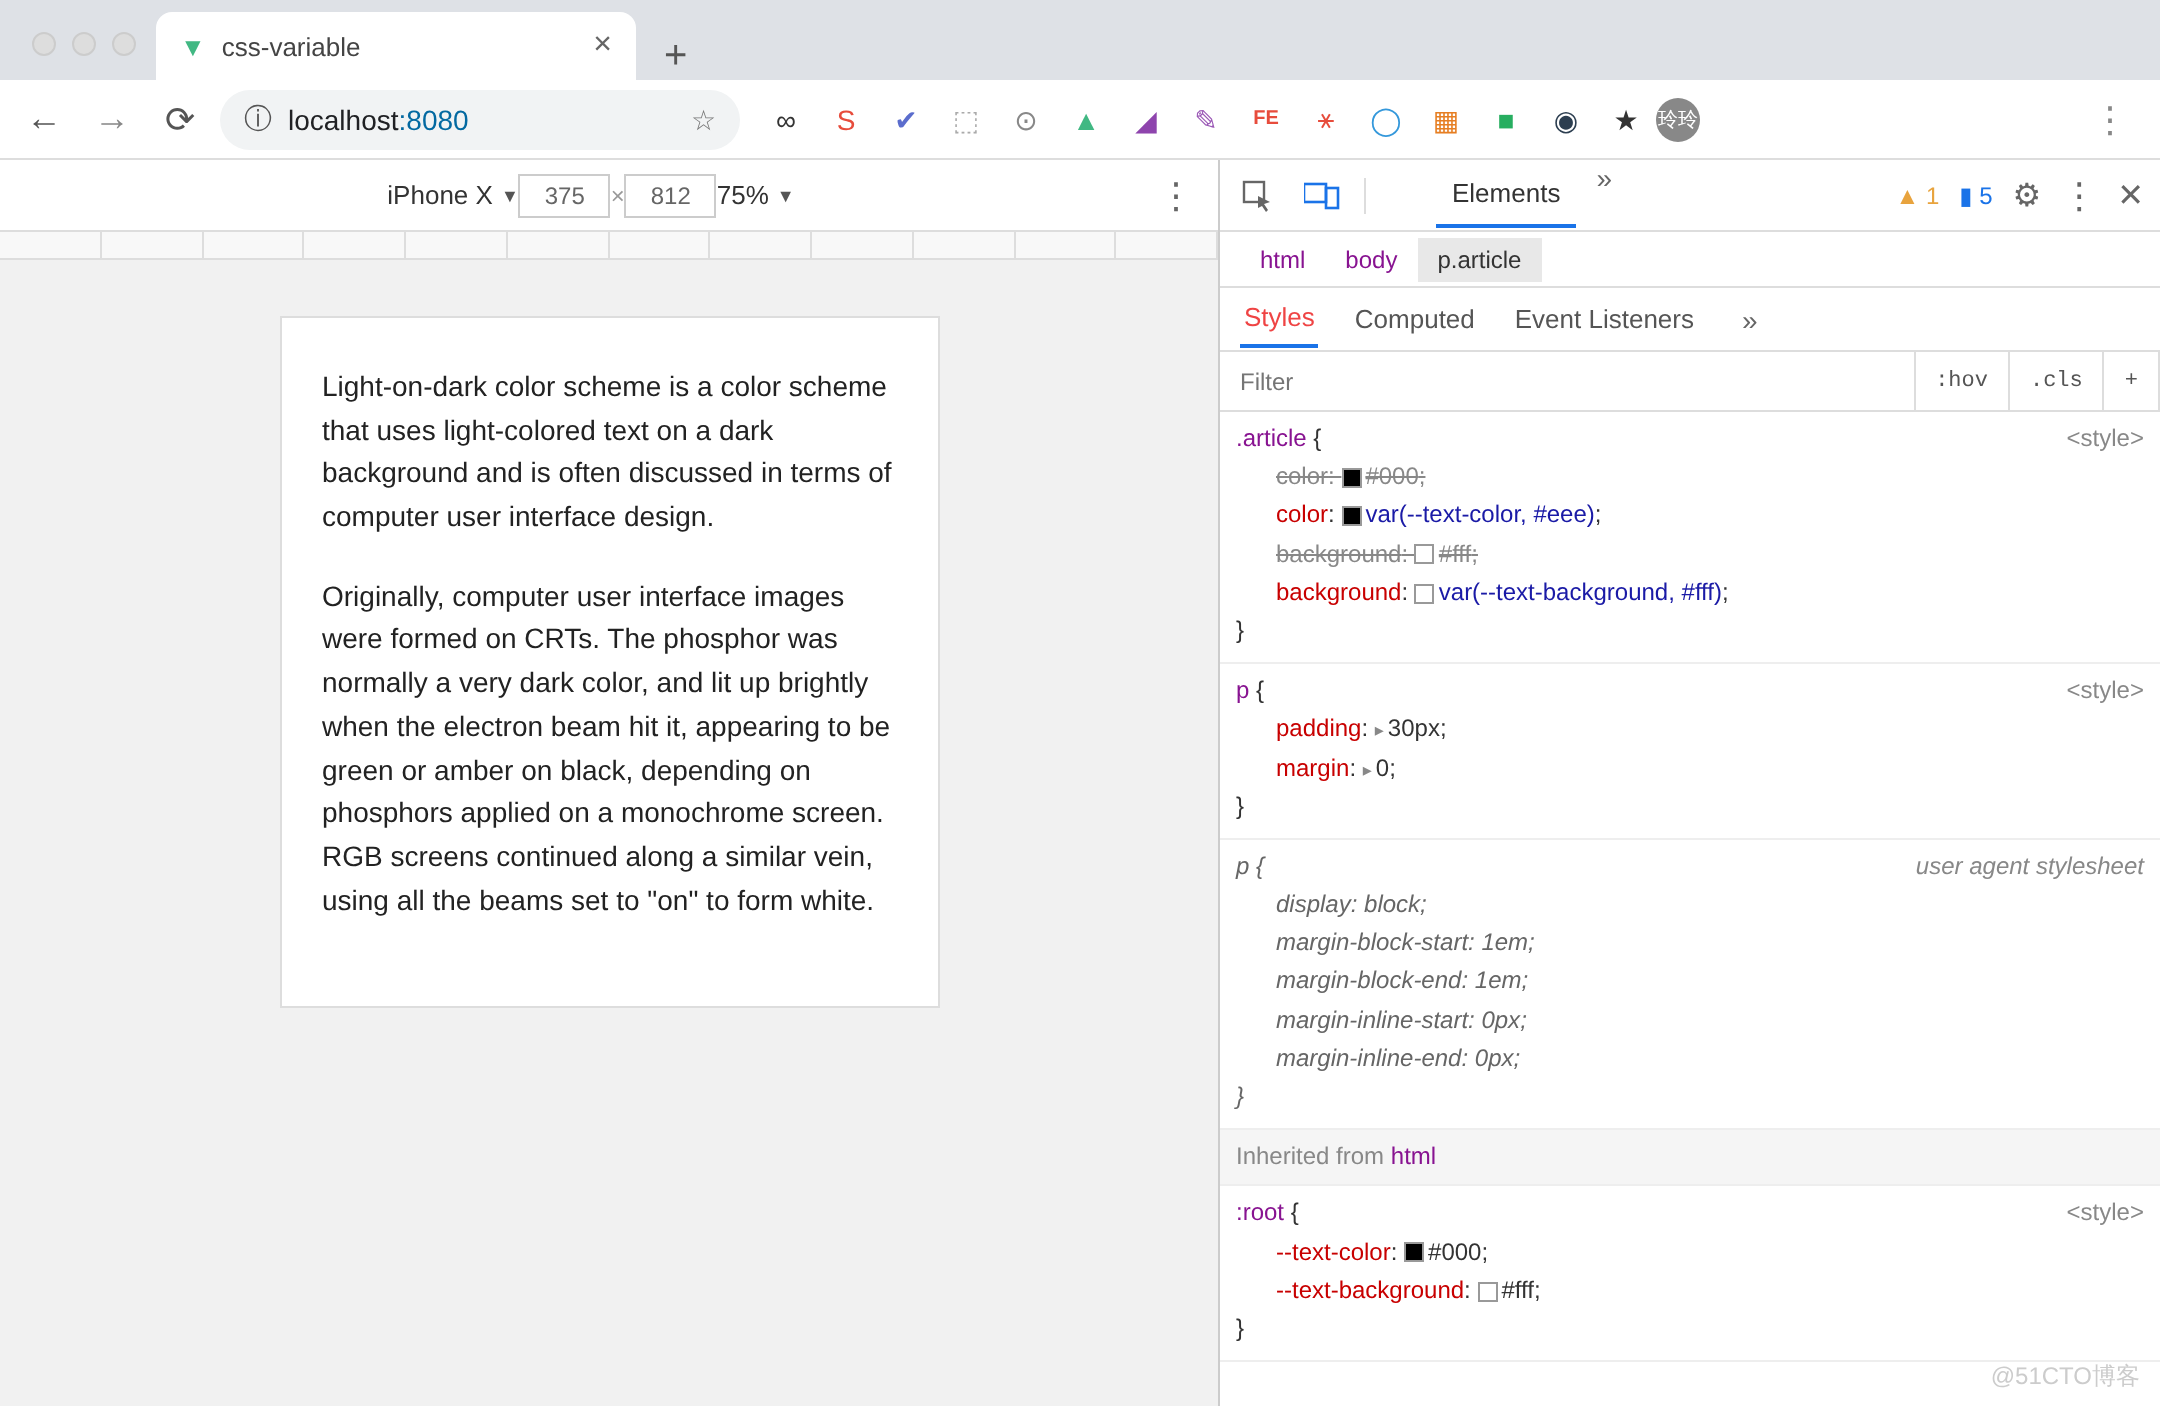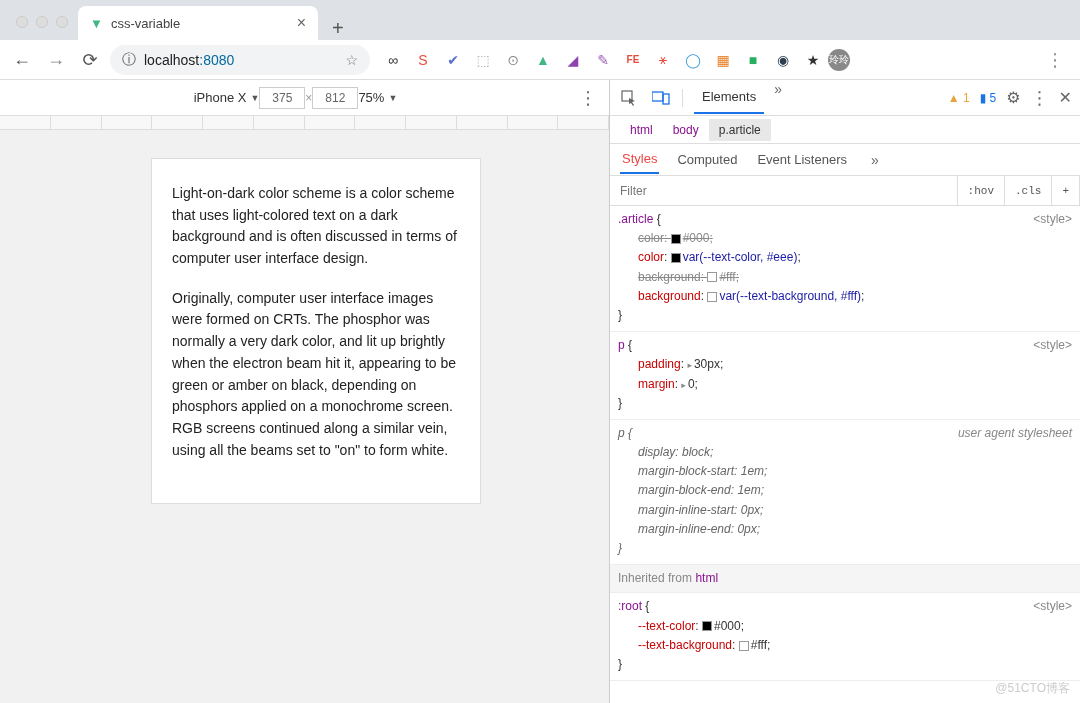--- a/index.html
+++ b/index.html
@@ -26,27 +26,27 @@
 .device-bar{height:36px;border-bottom:1px solid #ddd;display:flex;align-items:center;padding:0 12px;font-size:13px;color:#333}
 .device-bar .spacer{flex:1}
 .dim-input{width:46px;height:22px;border:1px solid #ccc;text-align:center;font-size:12px;color:#666;background:#fff}
 .dim-x{color:#999;font-size:12px}
 .dropdown{display:flex;align-items:center;gap:4px;cursor:pointer}
 .tri{font-size:9px;color:#555}
 .ellipsis-v{color:#666;font-size:18px}
 .viewport{flex:1;background:#f1f1f1;position:relative;overflow:hidden}
 .ruler-h{height:14px;background:#f8f8f8;border-bottom:1px solid #ddd;display:flex}
 .ruler-h span{flex:1;border-right:1px solid #ddd}
-.article-box{position:absolute;left:151px;top:42px;width:330px;background:#fff;border:1px solid #ddd;padding:24px 20px;font-size:14px;line-height:1.55;color:#222}
+.article-box{position:absolute;left:140px;top:42px;width:330px;background:#fff;border:1px solid #ddd;padding:24px 20px;font-size:14px;line-height:1.55;color:#222}
 .article-box p{margin-bottom:18px}
 .right{flex:1;background:#fff;display:flex;flex-direction:column;font-size:12px}
 .dt-top{height:36px;border-bottom:1px solid #ddd;display:flex;align-items:center;padding:0 8px;gap:10px}
 .dt-icon{width:22px;height:22px;display:flex;align-items:center;justify-content:center;color:#666}
 .dt-icon.active{color:#1a73e8}
-.dt-tabs{display:flex;gap:4px;margin-left:1px}
+.dt-tabs{display:flex;gap:4px;margin-left:25px}
 .dt-tab{padding:8px 8px;font-size:13px;color:#333;cursor:pointer}
 .dt-tab.active{border-bottom:2px solid #1a73e8;color:#333}
 .dt-more{color:#666;font-size:14px;padding:0 6px}
 .dt-right{margin-left:auto;display:flex;align-items:center;gap:10px}
 .warn{color:#e8a33d;font-size:12px}
 .info{color:#1a73e8;font-size:12px}
 .gear{color:#666;font-size:16px}
 .close-x{color:#666;font-size:16px}
 .crumbs{height:28px;border-bottom:1px solid #ddd;display:flex;align-items:center;padding:0 10px;gap:0;font-size:12px}
 .crumb{padding:4px 10px;color:#881391;cursor:pointer}

